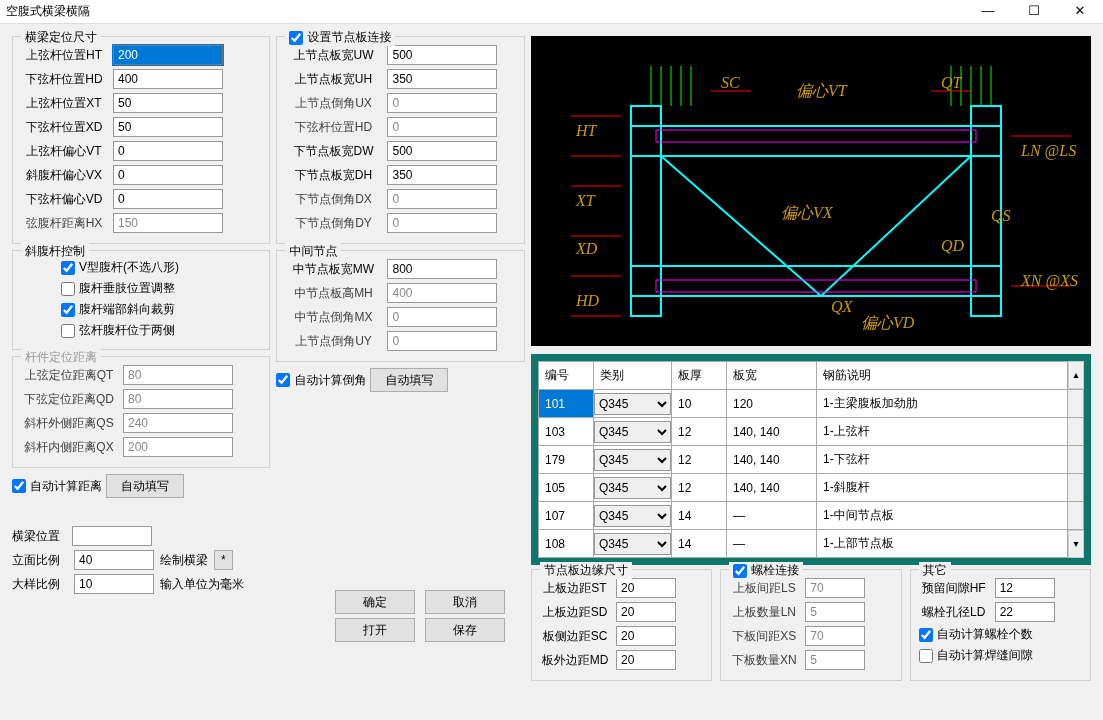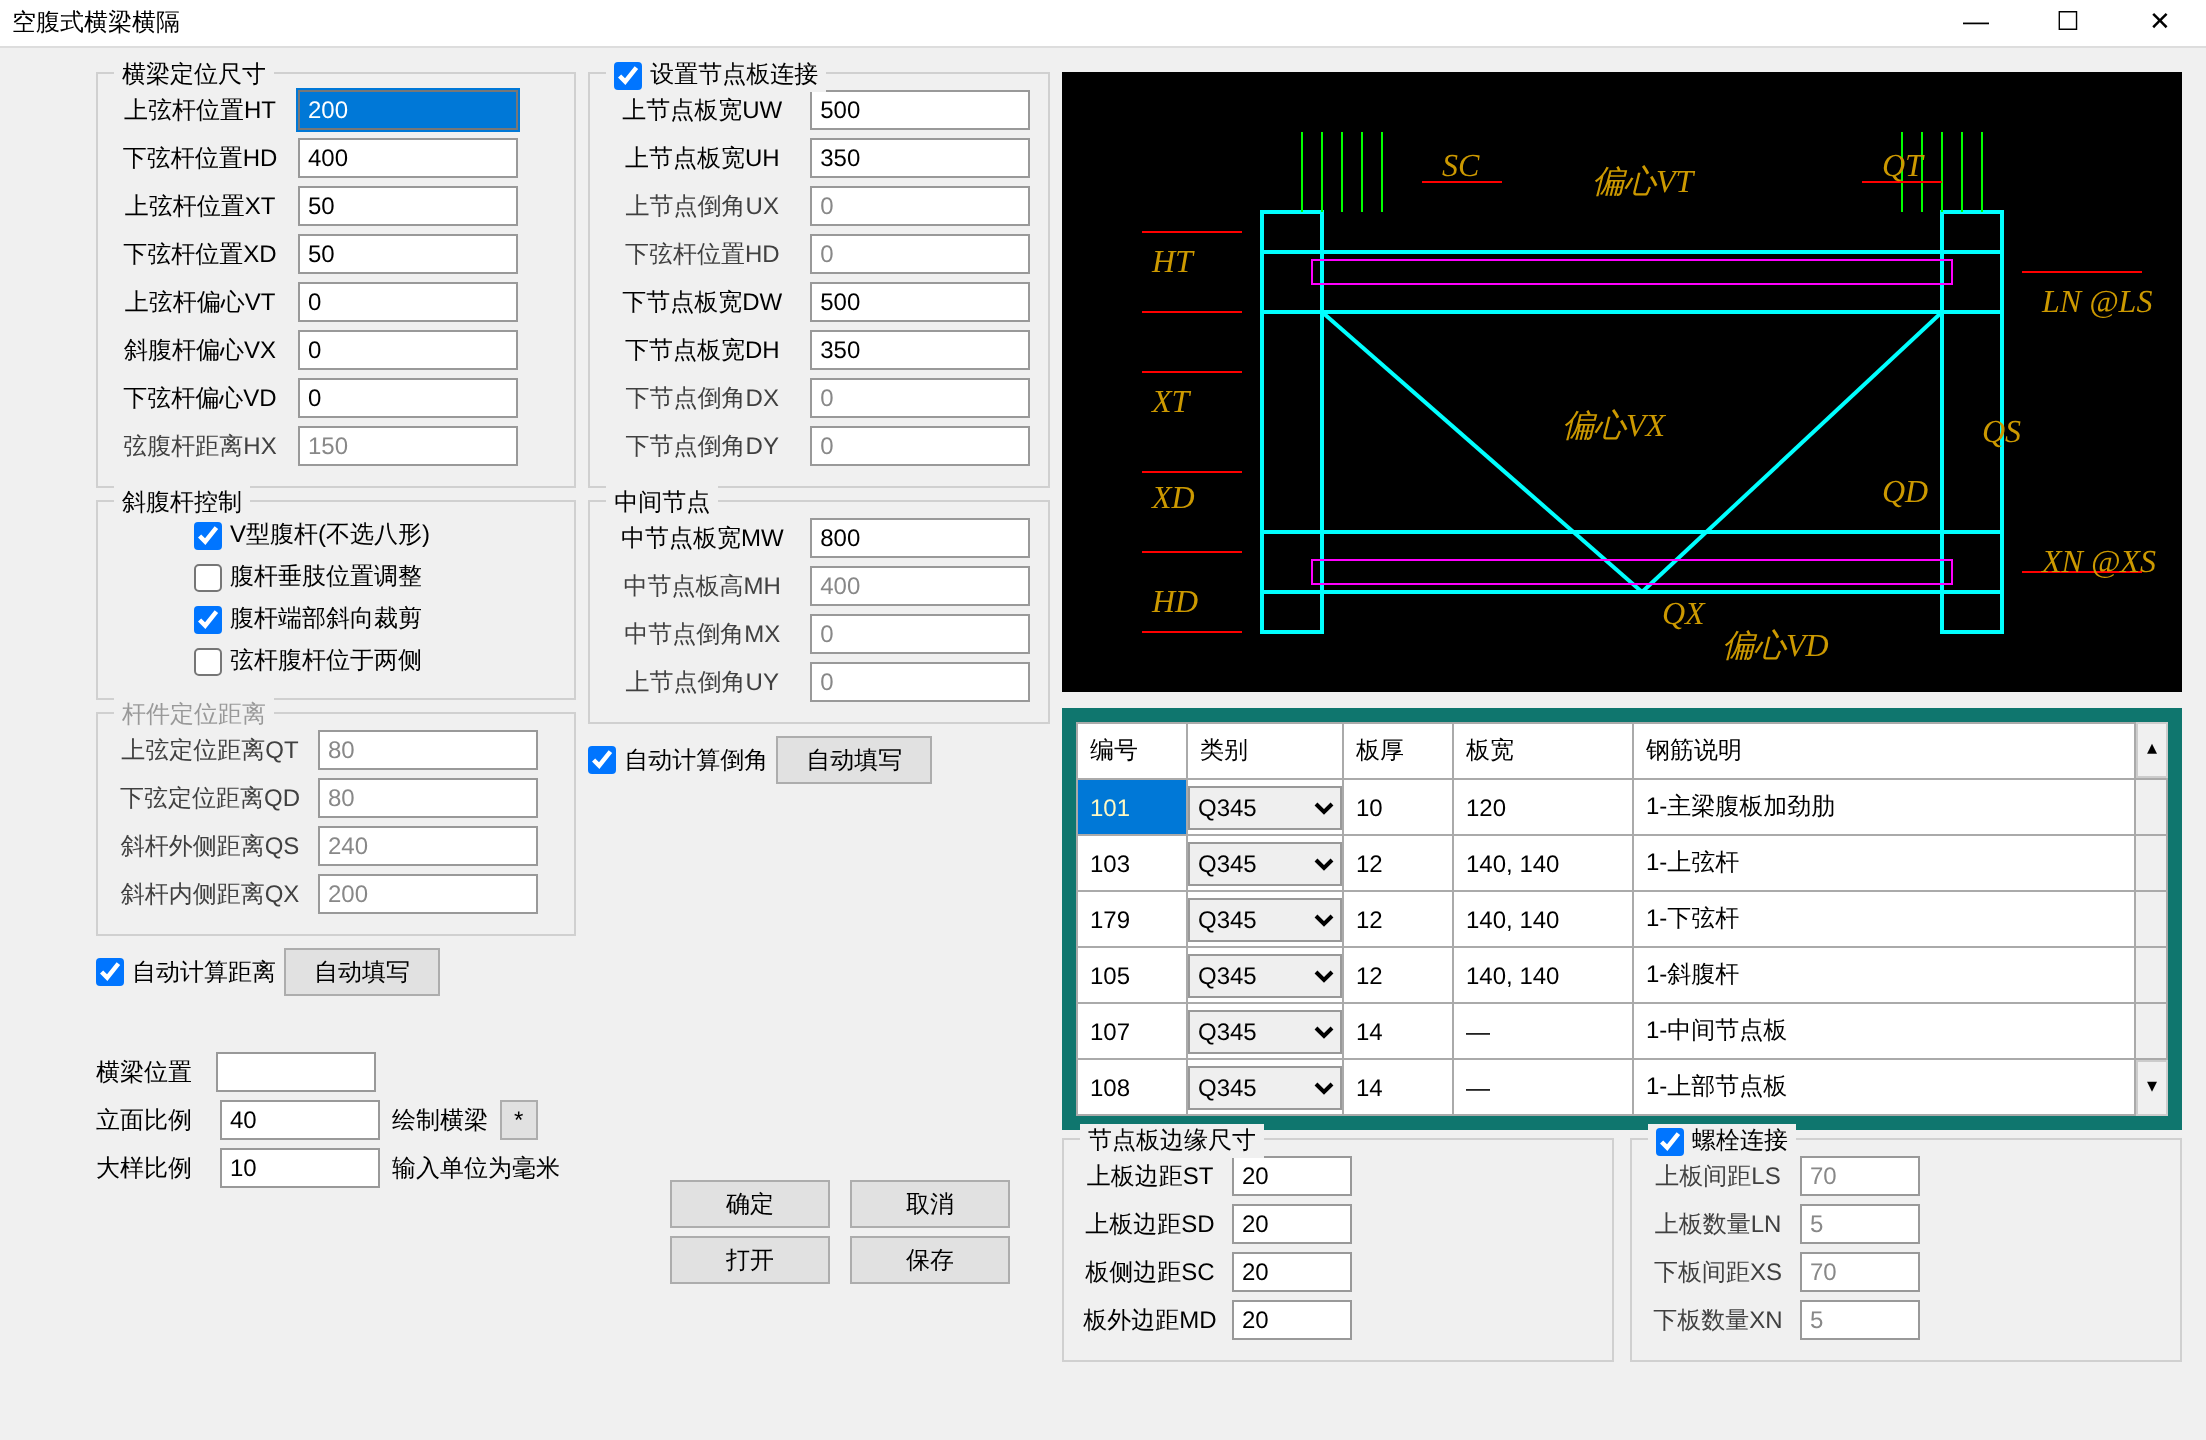--- a/index.html
+++ b/index.html
@@ -1,20 +1,20 @@
 <!DOCTYPE html>
 <html><head>
 <meta charset="utf-8">
 <style>
 * { box-sizing: border-box; margin: 0; padding: 0; }
 body { font-family: "Microsoft YaHei", sans-serif; font-size: 12px; background: #f0f0f0; width: 1103px; height: 720px; position: relative; }
 .titlebar { height: 24px; background: #fff; display: flex; align-items: center; padding-left: 6px; border-bottom: 1px solid #ddd; }
 .title-text { flex: 1; }
 .winbtn { width: 46px; height: 24px; text-align: center; line-height: 22px; font-size: 13px; cursor: pointer; }
-.content { padding: 12px; display: flex; gap: 6px; margin-left: 36px; }
+.content { padding: 12px; display: flex; gap: 6px; }
 .left-col { width: 260px; }
 .mid-col { width: 250px; }
 .right-col { flex: 1; }
 .group { border: 1px solid #d0d0d0; padding: 8px 8px 6px 8px; margin-bottom: 6px; position: relative; }
 .group-title { position: absolute; top: -8px; left: 8px; background: #f0f0f0; padding: 0 4px; }
 .group-title.disabled { color: #999; }
 .row { display: flex; align-items: center; margin-bottom: 4px; gap: 4px; }
 .lbl { width: 88px; text-align: center; padding-right: 2px; }
 .lbl.disabled { color: #404040; }
 .lbl.wide { width: 98px; }
@@ -409,15 +409,38 @@
           </div>
         <div class="row">
             <span class="lbl disabled" style="width:72px">下板间距XS</span>
             <input type="text" class="narrow" disabled="" value="70" style="">
           </div>
         <div class="row">
             <span class="lbl disabled" style="width:72px">下板数量XN</span>
             <input type="text" class="narrow" disabled="" value="5" style="">
           </div>
       </div>
+      <div class="group">
+        <div class="group-title">其它</div>
+        <div class="row">
+            <span class="lbl" style="width:72px">预留间隙HF</span>
+            <input type="text" class="narrow" value="12" style="">
+          </div>
+        <div class="row">
+            <span class="lbl" style="width:72px">螺栓孔径LD</span>
+            <input type="text" class="narrow" value="22" style="">
+          </div>
+        <div class="row">
+            <label class="chk">
+              <input type="checkbox" checked="" style="">
+              <span>自动计算螺栓个数</span>
+            </label>
+          </div>
+        <div class="row">
+            <label class="chk">
+              <input type="checkbox" style="">
+              <span>自动计算焊缝间隙</span>
+            </label>
+          </div>
+      </div>
     </div>
   </div>
 </div>
 
 </body></html>

